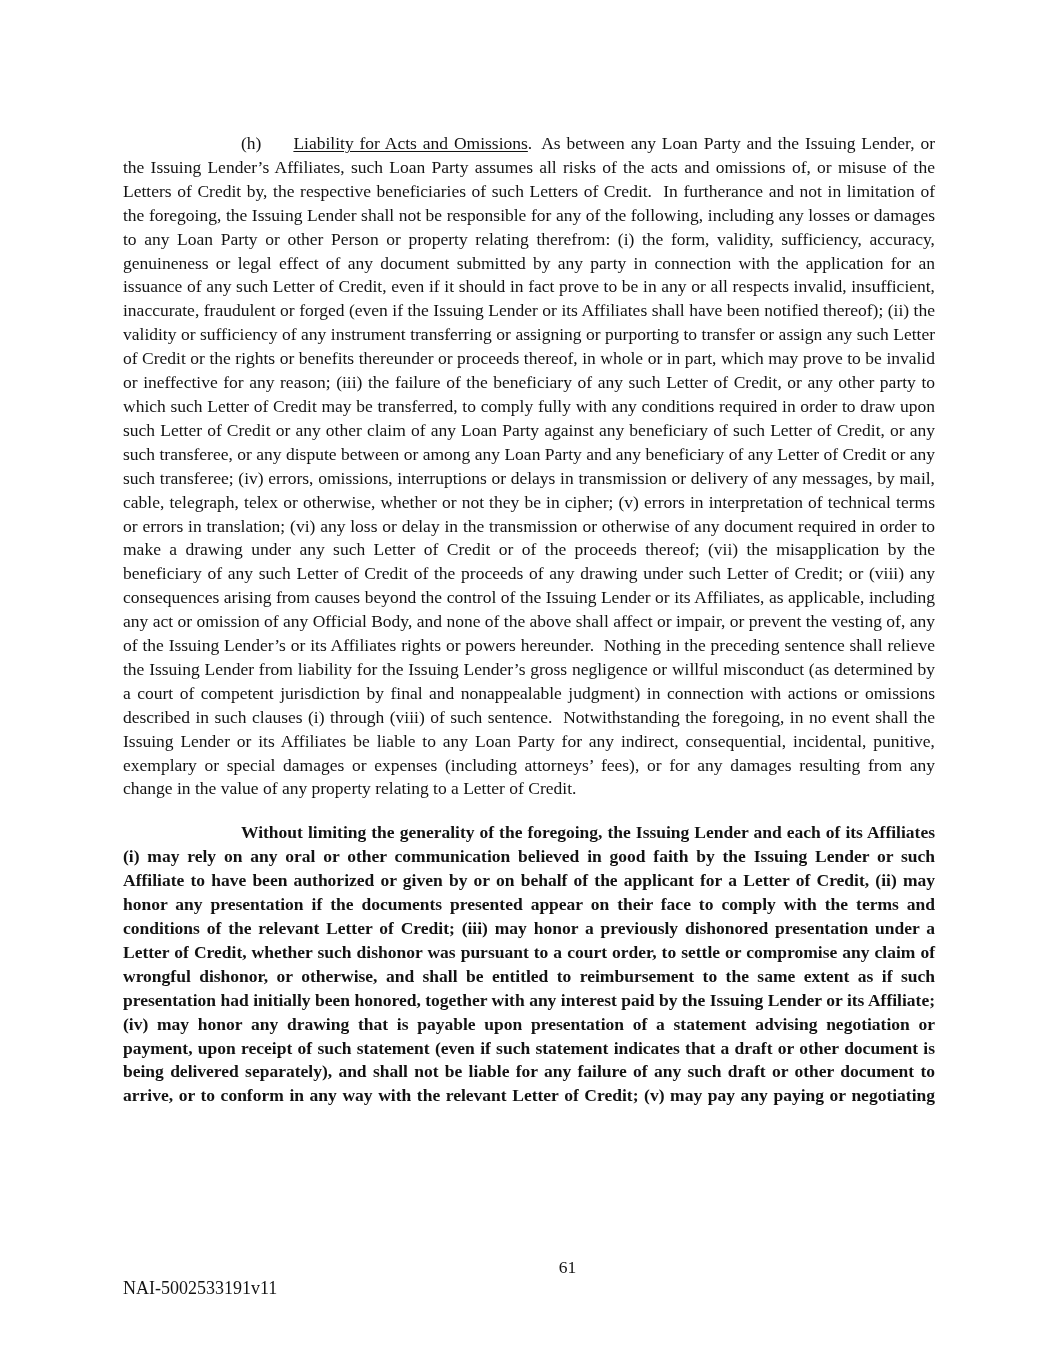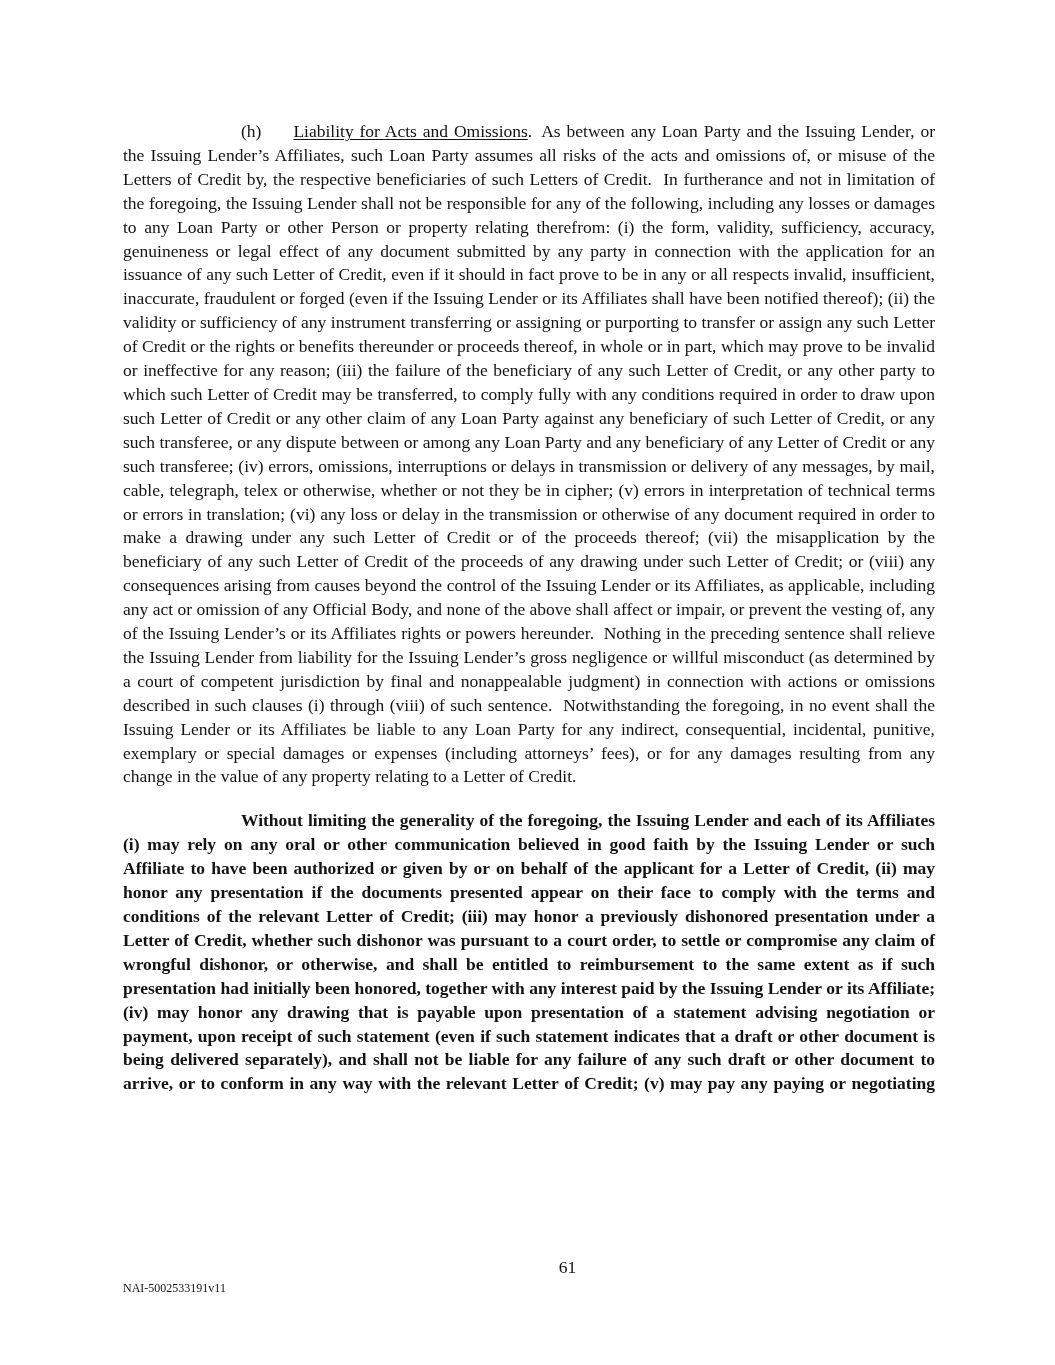--- a/index.html
+++ b/index.html
@@ -12,21 +12,21 @@
     width: 1055px;
     height: 1365px;
     background: #ffffff;
     overflow: hidden;
     font-family: "Liberation Serif", serif;
     color: #131313;
   }
   .content {
     position: absolute;
     left: 123px;
-    top: 120px;
+    top: 132px;
     width: 812px;
     font-size: 17.5px;
     line-height: 23.9px;
     text-align: justify;
   }
   .para {
     margin: 0;
     text-indent: 118px;
   }
   .para + .para {
@@ -55,21 +55,21 @@
     width: 100%;
     text-align: center;
     font-size: 17.5px;
     line-height: 23px;
     padding-left: 40px;
   }
   .doc-id {
     position: absolute;
     top: 1280px;
     left: 123px;
-    font-size: 12px;
+    font-size: 18px;
     line-height: 16px;
   }
 </style>
 </head>
 <body>
 
 <div class="page">
   <main class="content">
     <p class="para"><span>(h)</span><span class="tab"></span><span class="heading">Liability for Acts and Omissions</span><span>.</span><span class="dspace"></span><span>As between any Loan Party and the Issuing Lender, or the Issuing Lender’s Affiliates, such Loan Party assumes all risks of the acts and omissions of, or misuse of the Letters of Credit by, the respective beneficiaries of such Letters of Credit.&nbsp; In furtherance and not in limitation of the foregoing, the Issuing Lender shall not be responsible for any of the following, including any losses or damages to any Loan Party or other Person or property relating therefrom: (i) the form, validity, sufficiency, accuracy, genuineness or legal effect of any document submitted by any party in connection with the application for an issuance of any such Letter of Credit, even if it should in fact prove to be in any or all respects invalid, insufficient, inaccurate, fraudulent or forged (even if the Issuing Lender or its Affiliates shall have been notified thereof); (ii) the validity or sufficiency of any instrument transferring or assigning or purporting to transfer or assign any such Letter of Credit or the rights or benefits thereunder or proceeds thereof, in whole or in part, which may prove to be invalid or ineffective for any reason; (iii) the failure of the beneficiary of any such Letter of Credit, or any other party to which such Letter of Credit may be transferred, to comply fully with any conditions required in order to draw upon such Letter of Credit or any other claim of any Loan Party against any beneficiary of such Letter of Credit, or any such transferee, or any dispute between or among any Loan Party and any beneficiary of any Letter of Credit or any such transferee; (iv)&nbsp;errors, omissions, interruptions or delays in transmission or delivery of any messages, by mail, cable, telegraph, telex or otherwise, whether or not they be in cipher; (v)&nbsp;errors in interpretation of technical terms or errors in translation; (vi)&nbsp;any loss or delay in the transmission or otherwise of any document required in order to make a drawing under any such Letter of Credit or of the proceeds thereof; (vii)&nbsp;the misapplication by the beneficiary of any such Letter of Credit of the proceeds of any drawing under such Letter of Credit; or (viii)&nbsp;any consequences arising from causes beyond the control of the Issuing Lender or its Affiliates, as applicable, including any act or omission of any Official Body, and none of the above shall affect or impair, or prevent the vesting of, any of the Issuing Lender’s or its Affiliates rights or powers hereunder.&nbsp; Nothing in the preceding sentence shall relieve the Issuing Lender from liability for the Issuing Lender’s gross negligence or willful misconduct (as determined by a court of competent jurisdiction by final and nonappealable judgment) in connection with actions or omissions described in such clauses (i) through (viii) of such sentence.&nbsp; Notwithstanding the foregoing, in no event shall the Issuing Lender or its Affiliates be liable to any Loan Party for any indirect, consequential, incidental, punitive, exemplary or special damages or expenses (including attorneys’ fees), or for any damages resulting from any change in the value of any property relating to a Letter of Credit.</span></p>
     <p class="para continued"><span>Without limiting the generality of the foregoing, the Issuing Lender and each of its Affiliates (i) may rely on any oral or other communication believed in good faith by the Issuing Lender or such Affiliate to have been authorized or given by or on behalf of the applicant for a Letter of Credit, (ii) may honor any presentation if the documents presented appear on their face to comply with the terms and conditions of the relevant Letter of Credit; (iii) may honor a previously dishonored presentation under a Letter of Credit, whether such dishonor was pursuant to a court order, to settle or compromise any claim of wrongful dishonor, or otherwise, and shall be entitled to reimbursement to the same extent as if such presentation had initially been honored, together with any interest paid by the Issuing Lender or its Affiliate; (iv) may honor any drawing that is payable upon presentation of a statement advising negotiation or payment, upon receipt of such statement (even if such statement indicates that a draft or other document is being delivered separately), and shall not be liable for any failure of any such draft or other document to arrive, or to conform in any way with the relevant Letter of Credit; (v) may pay any paying or negotiating</span></p>

